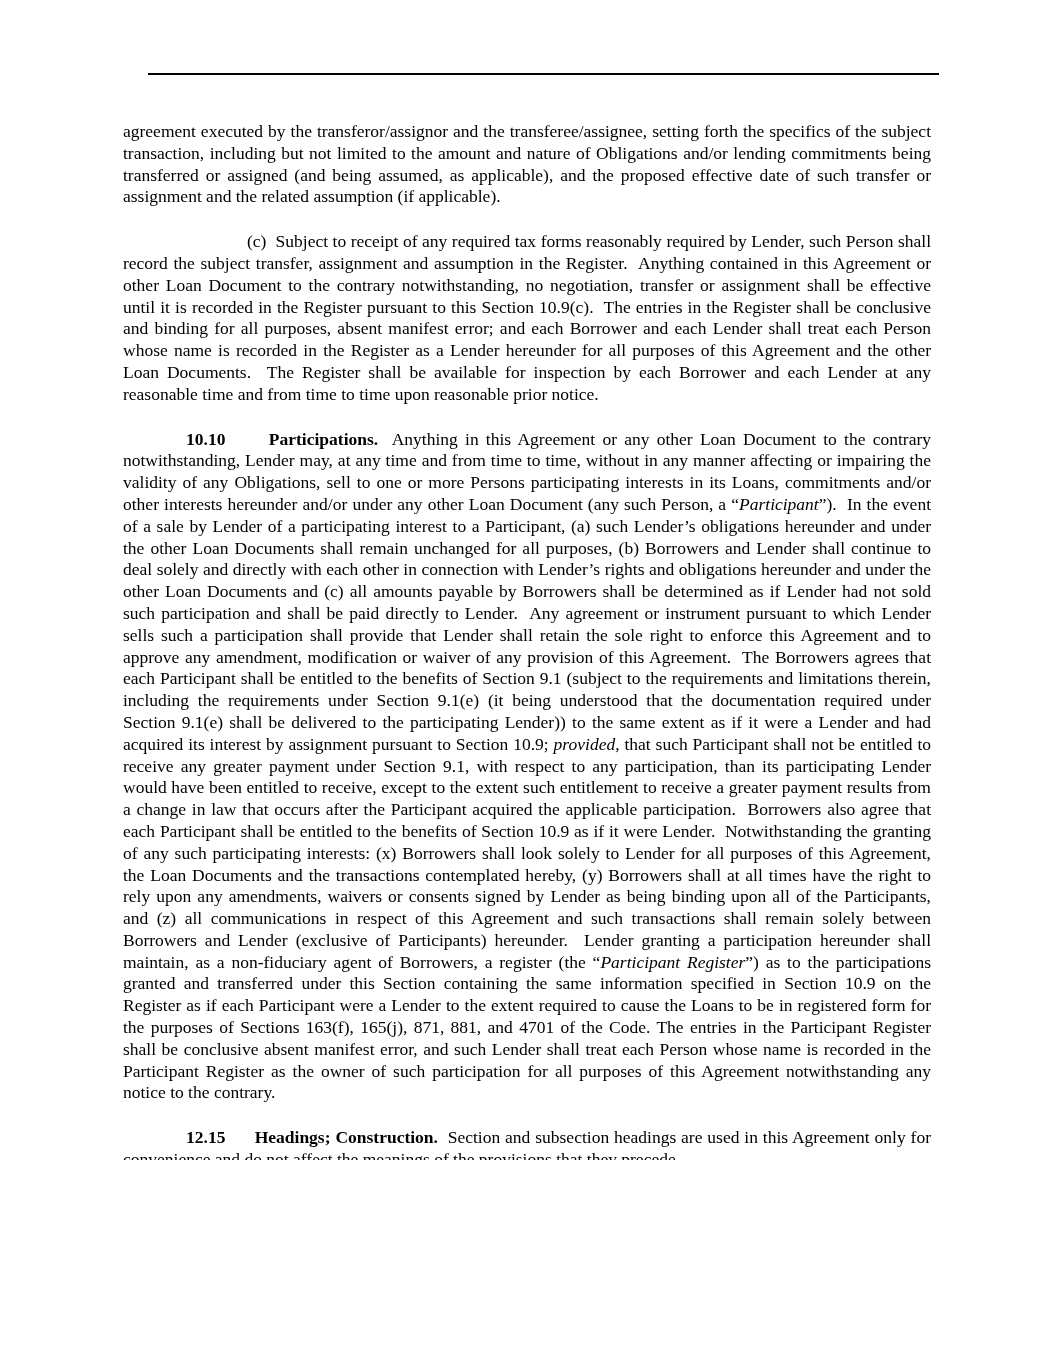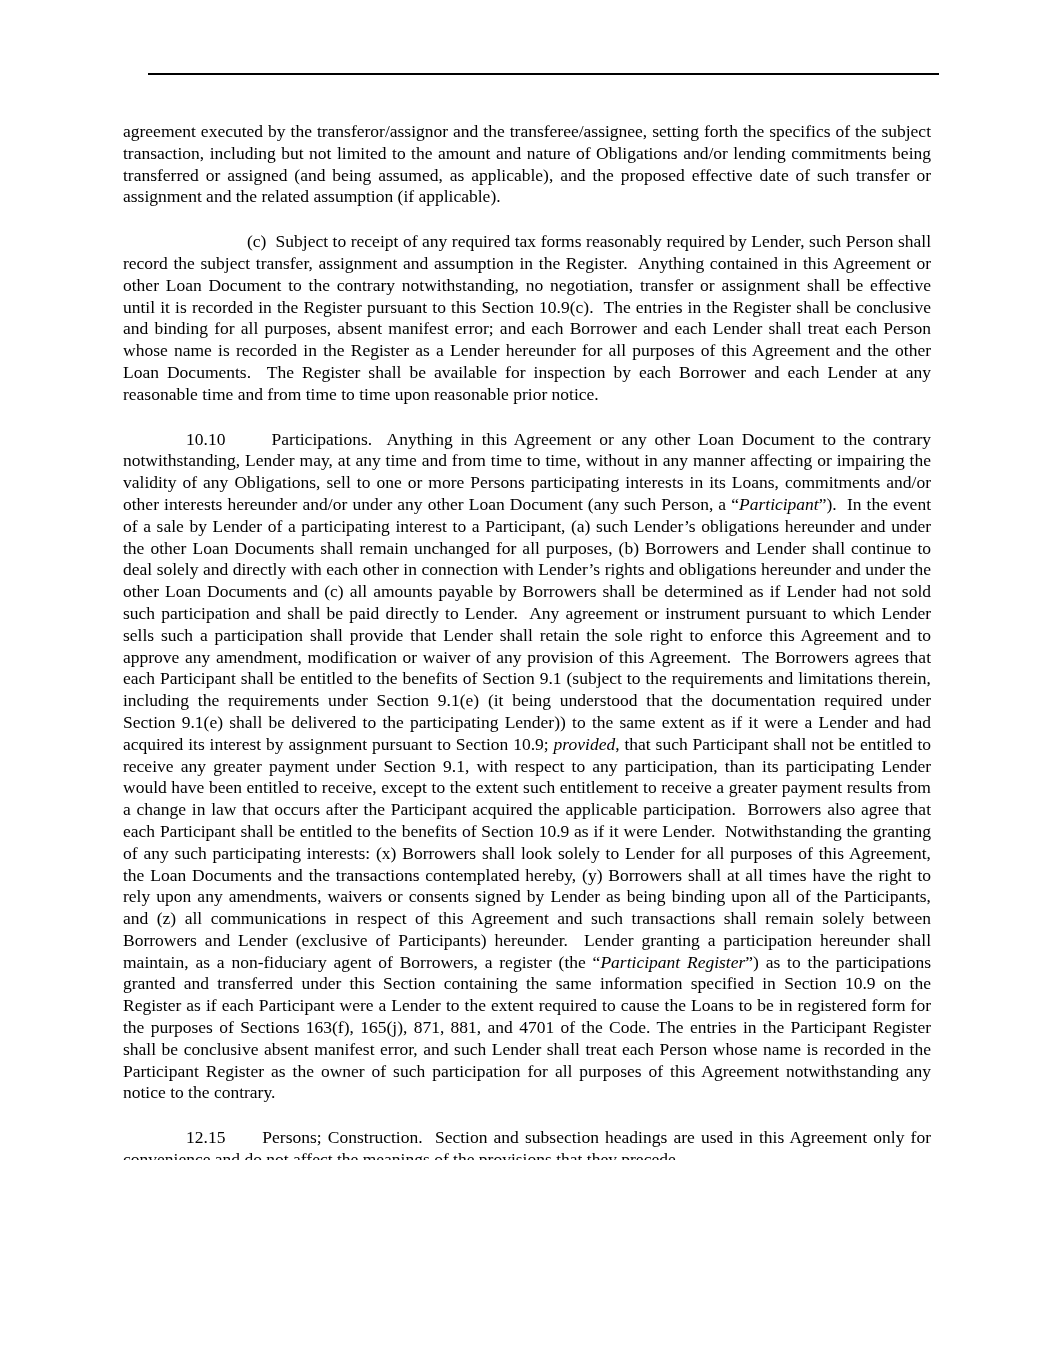--- a/index.html
+++ b/index.html
@@ -36,21 +36,21 @@
     top: 121px;
     width: 808px;
     font-size: 17.5px;
     line-height: 21.8px;
     text-align: justify;
   }
   .doc-body p.para {
     margin: 0 0 23px 0;
     padding: 0;
   }
-  .run-b  { font-weight: normal; }
+  .run-b  { font-weight: bold; }
   .run-bi { font-weight: normal; font-style: italic; }
   .run-red-strike { color: var(--red); text-decoration: line-through; }
   .run-blue-underline { color: var(--blue); text-decoration: underline; }
   .footer-page-number {
     position: absolute;
     left: 123px;
     top: 1260px;
     width: 808px;
     text-align: right;
     font-size: 17.5px;
@@ -67,17 +67,17 @@
 </style>
 </head>
 <body>
 
 <div class="page">
   <div class="header-rule"></div>
   <div class="doc-body">
       <p class="para" style="text-indent: 0px;"><span>agreement executed by the transferor/assignor and the transferee/assignee, setting forth the specifics of the subject transaction, including but not limited to the amount and nature of Obligations and/or lending commitments being transferred or assigned (and being assumed, as applicable), and the proposed effective date of such transfer or assignment and the related assumption (if applicable).</span></p>
       <p class="para" style="text-indent: 124px;"><span>(c)&nbsp; Subject to receipt of any required tax forms reasonably required by Lender, such Person shall record the subject transfer, assignment and assumption in the Register.&nbsp; Anything contained in this Agreement or other Loan Document to the contrary notwithstanding, no negotiation, transfer or assignment shall be effective until it is recorded in the Register pursuant to this Section 10.9(c).&nbsp; The entries in the Register shall be conclusive and binding for all purposes, absent manifest error; and each Borrower and each Lender shall treat each Person whose name is recorded in the Register as a Lender hereunder for all purposes of this Agreement and the other Loan Documents.&nbsp; The Register shall be available for inspection by each Borrower and each Lender at any reasonable time and from time to time upon reasonable prior notice.</span></p>
       <p class="para" style="text-indent: 63px;"><span class="run-b">10.10</span><span>&nbsp;&nbsp;&nbsp;&nbsp;&nbsp;&nbsp;</span><span class="run-b">Participations.</span><span>&nbsp; Anything in this Agreement or any other Loan Document to the contrary notwithstanding, Lender may, at any time and from time to time, without in any manner affecting or impairing the validity of any Obligations, sell to one or more Persons participating interests in its Loans, commitments and/or other interests hereunder and/or under any other Loan Document (any such Person, a “</span><span class="run-bi">Participant</span><span>”).&nbsp; In the event of a sale by Lender of a participating interest to a Participant, (a) such Lender’s obligations hereunder and under the other Loan Documents shall remain unchanged for all purposes, (b) Borrowers and Lender shall continue to deal solely and directly with each other in connection with Lender’s rights and obligations hereunder and under the other Loan Documents and (c) all amounts payable by Borrowers shall be determined as if Lender had not sold such participation and shall be paid directly to Lender.&nbsp; Any agreement or instrument pursuant to which Lender sells such a participation shall provide that Lender shall retain the sole right to enforce this Agreement and to approve any amendment, modification or waiver of any provision of this Agreement.&nbsp; The Borrowers agrees that each Participant shall be entitled to the benefits of Section 9.1 (subject to the requirements and limitations therein, including the requirements under Section 9.1(e) (it being understood that the documentation required under Section 9.1(e) shall be delivered to the participating Lender)) to the same extent as if it were a Lender and had acquired its interest by assignment pursuant to Section 10.9; </span><span class="run-bi">provided</span><span>, that such Participant shall not be entitled to receive any greater payment under Section 9.1, with respect to any participation, than its participating Lender would have been entitled to receive, except to the extent such entitlement to receive a greater payment results from a change in law that occurs after the Participant acquired the applicable participation.&nbsp; Borrowers also agree that each Participant shall be entitled to the benefits of Section 10.9 as if it were Lender.&nbsp; Notwithstanding the granting of any such participating interests: (x) Borrowers shall look solely to Lender for all purposes of this Agreement, the Loan Documents and the transactions contemplated hereby, (y) Borrowers shall at all times have the right to rely upon any amendments, waivers or consents signed by Lender as being binding upon all of the Participants, and (z) all communications in respect of this Agreement and such transactions shall remain solely between Borrowers and Lender (exclusive of Participants) hereunder.&nbsp; Lender granting a participation hereunder shall maintain, as a non-fiduciary agent of Borrowers, a register (the “</span><span class="run-bi">Participant Register</span><span>”) as to the participations granted and transferred under this Section containing the same information specified in Section 10.9 on the Register as if each Participant were a Lender to the extent required to cause the Loans to be in registered form for the purposes of Sections 163(f), 165(j), 871, 881, and 4701 of the Code. The entries in the Participant Register shall be conclusive absent manifest error, and such Lender shall treat each Person whose name is recorded in the Participant Register as the owner of such participation for all purposes of this Agreement notwithstanding any notice to the contrary.</span></p>
-      <p class="para" style="text-indent: 63px;"><span class="run-b">12.15</span><span>&nbsp;&nbsp;&nbsp;&nbsp;&nbsp;&nbsp;</span><span class="run-b">Persons; Construction.</span><span>&nbsp; Section and subsection headings are used in this Agreement only for convenience and do not affect the meanings of the provisions that they precede.</span></p>
+      <p class="para" style="text-indent: 63px;"><span class="run-b">12.15</span><span>&nbsp;&nbsp;&nbsp;&nbsp;&nbsp;&nbsp;</span><span class="run-b">Headings; Construction.</span><span>&nbsp; Section and subsection headings are used in this Agreement only for convenience and do not affect the meanings of the provisions that they precede.</span></p>
     </div>
   <div class="footer-page-number">-48-</div>
   <div class="footer-doc-id"><span>265323.87199/153967960v.</span><span class="run-red-strike">2</span><span class="run-blue-underline">5</span></div>
 </div>
 
 </body></html>

